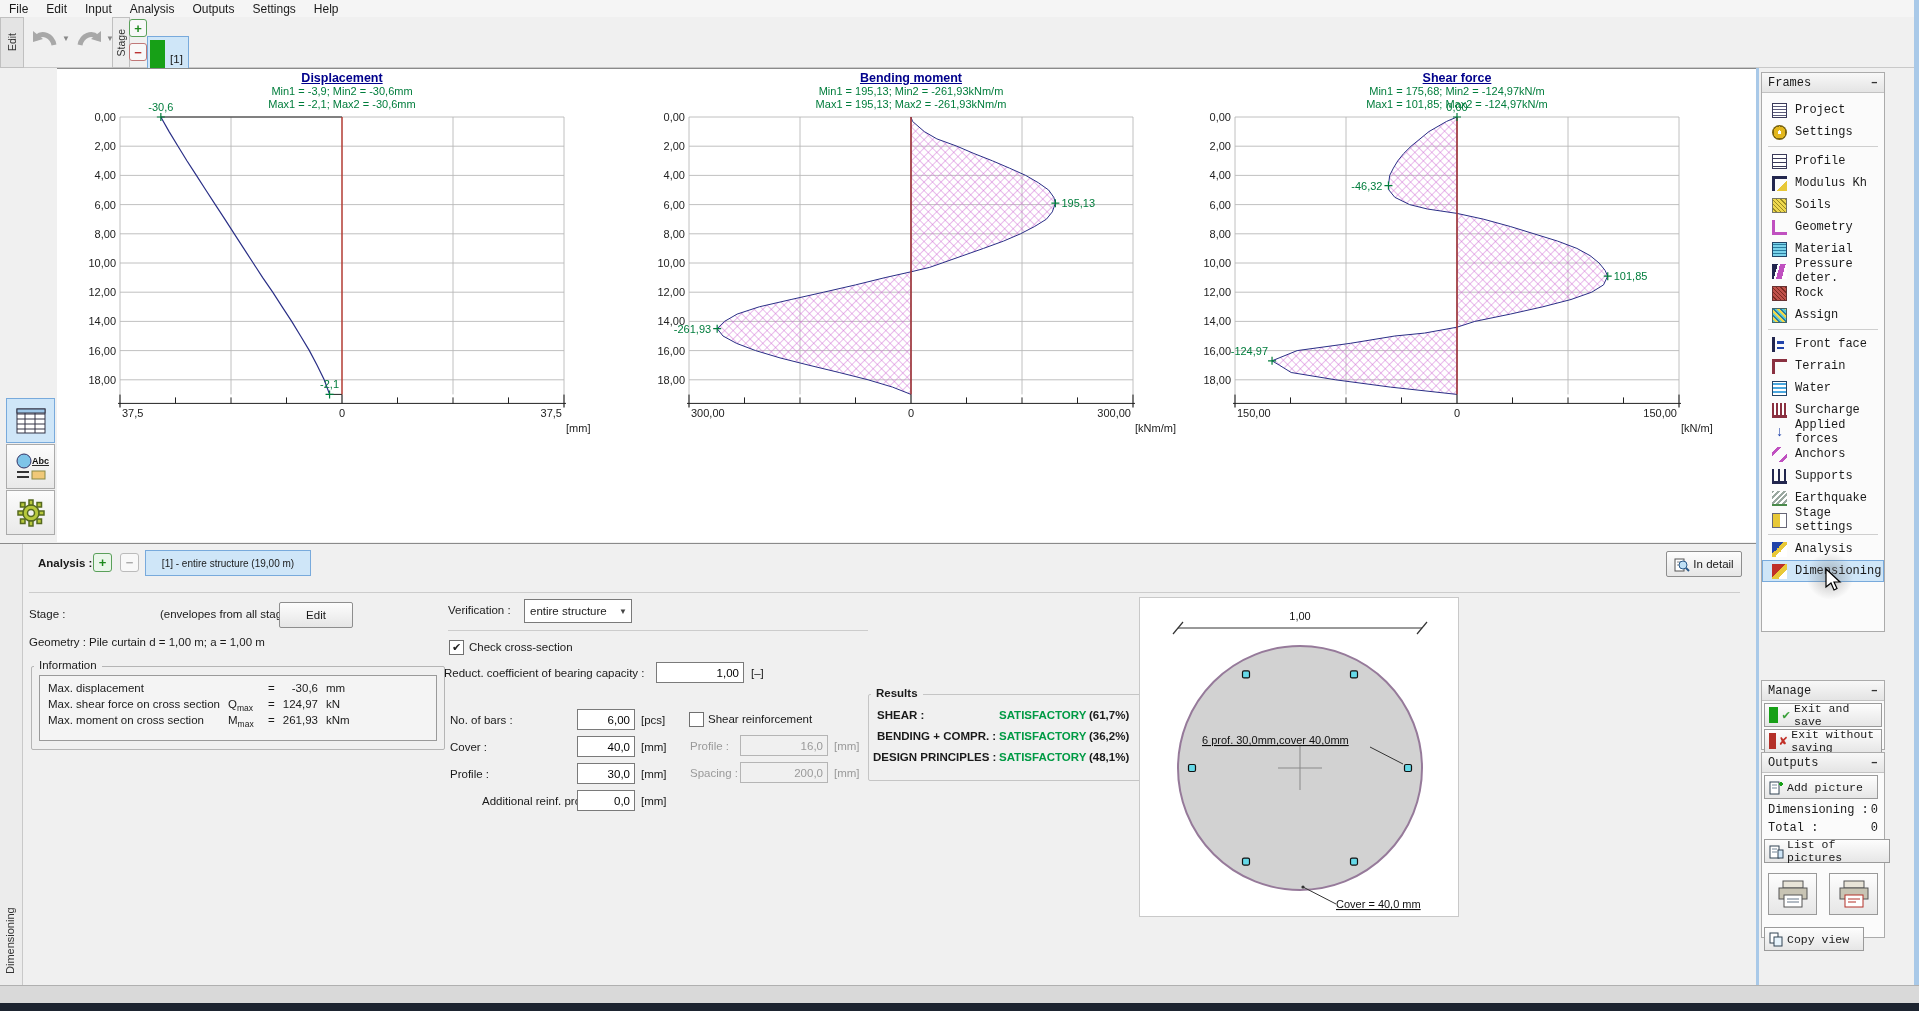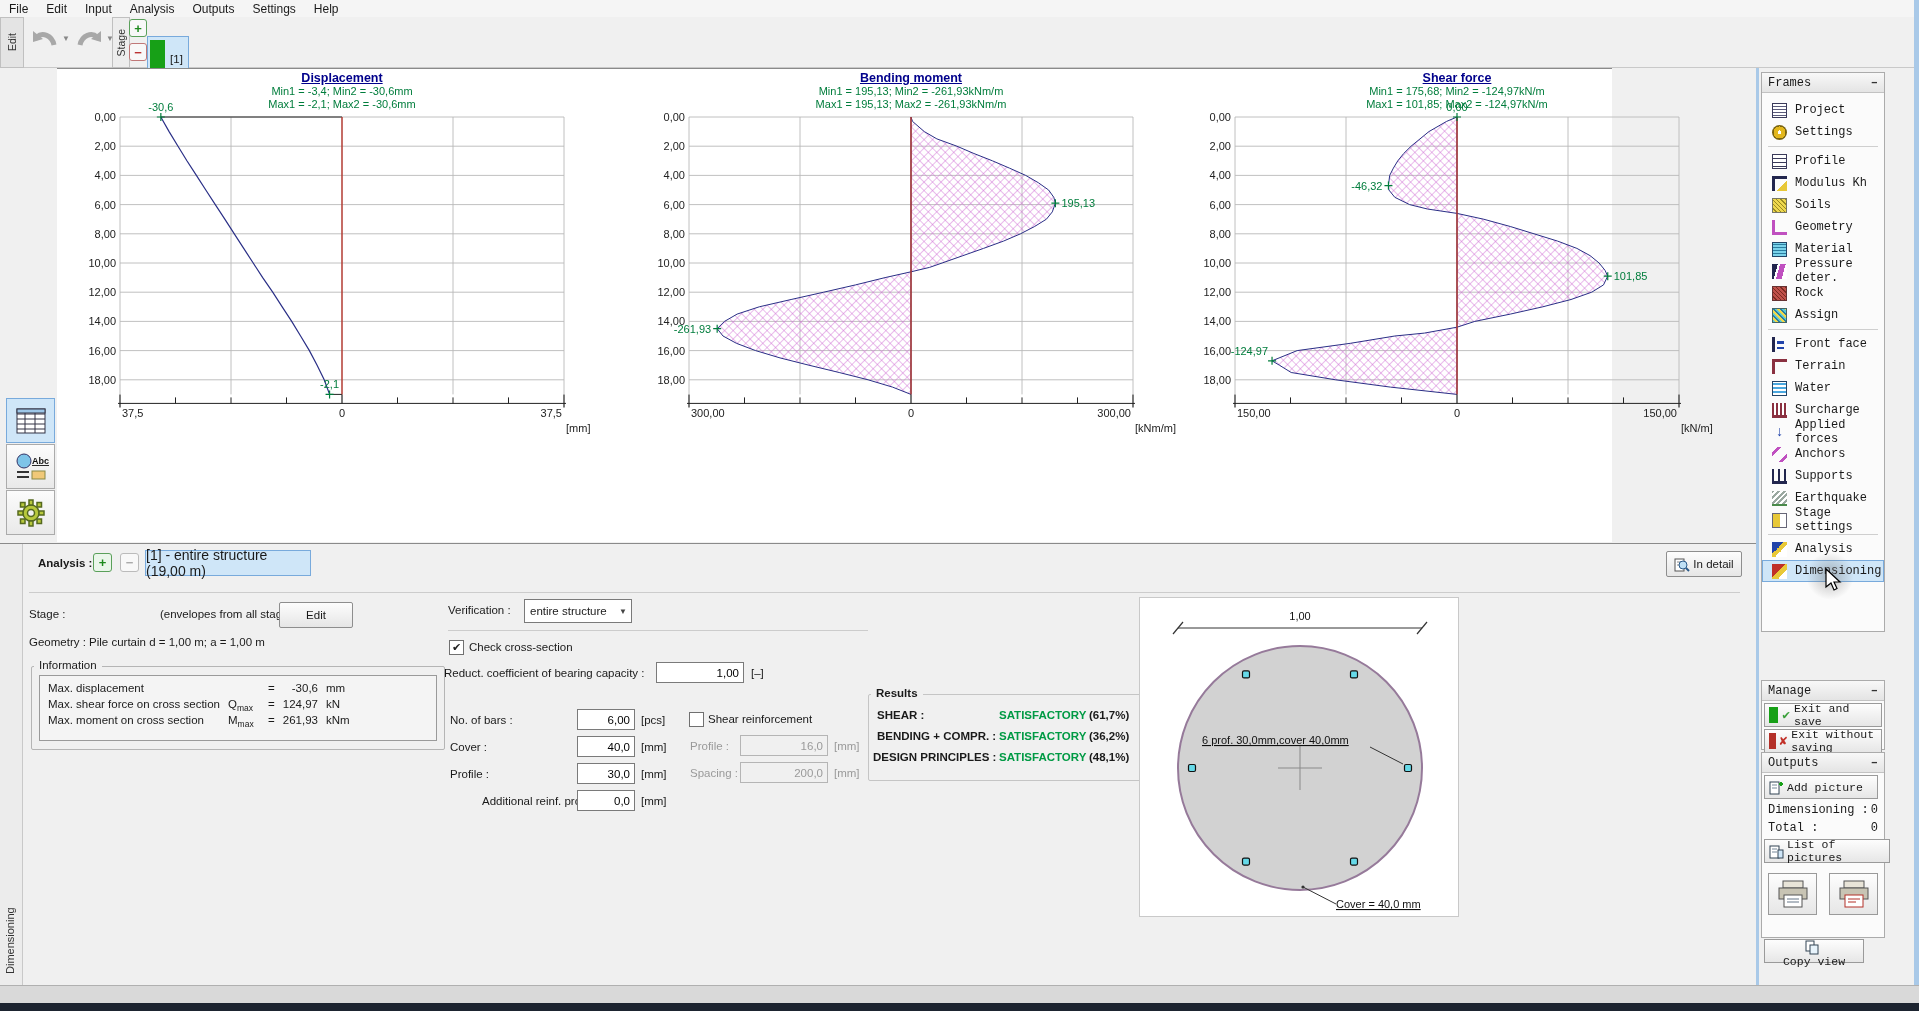--- a/index.html
+++ b/index.html
@@ -17,21 +17,21 @@
         display:flex;align-items:center;justify-content:center;font-weight:bold;font-size:13px;line-height:1;}
   .tbtn.plus{color:#1d8a1d;border-color:#5aa05a;}
   .tbtn.minus{color:#b33;border-color:#c07878;}
   .stage-tab{position:absolute;left:147px;top:19px;width:40px;height:43px;background:#cfe6f8;border:1px solid #78aadc;display:flex;align-items:center;}
   .stage-tab .block{width:15px;height:37px;margin-left:2px;background:#17a017;}
   .stage-tab .lbl{flex:1;text-align:center;font-size:11.5px;}
   
   .sq-btn{position:absolute;left:6px;width:47px;height:43px;background:linear-gradient(#fcfcfc,#e9e9e9);border:1px solid #ababab;display:flex;align-items:center;justify-content:center;}
   .sq-btn.sel{background:#cfe6f8;border-color:#78aadc;}
   
-  #chartarea{position:absolute;left:57px;top:68px;width:1555px;height:473px;background:#fff;border-top:1px solid #8a8a8a;}
+  #chartarea{position:absolute;left:57px;top:68px;width:1699px;height:473px;background:#fff;border-top:1px solid #8a8a8a;}
   .chart-head{position:absolute;width:500px;text-align:center;line-height:1.15;}
   .chart-title{color:#00008b;font-weight:bold;font-size:12.5px;text-decoration:underline;}
   .chart-mm{color:#007d3c;font-size:11px;}
   svg{overflow:visible;}
   
   #bottompanel{position:absolute;left:0;top:543px;width:1756px;height:442px;background:#f0f0f0;border-top:1px solid #8a8a8a;}
   .gb{position:absolute;border:1px solid #b5b5b5;border-radius:2px;}
   .gb-legend{position:absolute;top:-8px;left:2px;background:#f0f0f0;padding:0 5px;font-size:11.5px;}
   .sunken{position:absolute;border:1px solid #9a9a9a;background:#f4f4f4;}
   .btn{position:absolute;background:linear-gradient(#fdfdfd,#e6e6e6);border:1px solid #8e8e8e;border-radius:2px;
@@ -164,21 +164,21 @@
             <rect x="21" y="21" width="4.5" height="4.5"></rect>
         </g>
         <circle cx="15" cy="15" r="3.5" fill="#f0f0f0"></circle>
       </g>
     </svg>
   </div>
 
   <div id="chartarea">
       <div class="chart-head" style="left: 35px; top: 2px;">
         <div class="chart-title">Displacement</div>
-  <div class="chart-mm">Min1 = -3,4; Min2 = -30,6mm</div>
+  <div class="chart-mm">Min1 = -3,9; Min2 = -30,6mm</div>
   <div class="chart-mm">Max1 = -2,1; Max2 = -30,6mm</div>
       </div>
       <svg width="500" height="345" style="position:absolute;left:35px;top:36px;">
         <line x1="28" y1="12" x2="28" y2="289.4" stroke="#b9b9b9" stroke-width="0.9"></line>
         <line x1="139" y1="12" x2="139" y2="289.4" stroke="#b9b9b9" stroke-width="0.9"></line>
         <line x1="361" y1="12" x2="361" y2="289.4" stroke="#b9b9b9" stroke-width="0.9"></line>
         <line x1="472" y1="12" x2="472" y2="289.4" stroke="#b9b9b9" stroke-width="0.9"></line>
         <line x1="28" y1="12" x2="472" y2="12" stroke="#b9b9b9" stroke-width="0.9"></line>
         <text x="24" y="16" text-anchor="end" font-size="11" fill="#222" font-family="Liberation Sans,sans-serif">0,00</text>
         <line x1="28" y1="41.2" x2="472" y2="41.2" stroke="#b9b9b9" stroke-width="0.9"></line>
@@ -341,21 +341,21 @@
     </div>
 
   <div id="bottompanel">
     <div class="abs" style="left:0;top:0;width:22px;height:442px;background:#ececec;border-right:1px solid #c9c9c9;">
       <span class="vtext abs" style="left:4px;top:290px;height:140px;font-size:11px;color:#333;">Dimensioning</span>
     </div>
 
     <span class="lbl12 bold" style="left:38px;top:13px;">Analysis :</span>
     <div class="tbtn plus" style="left:93px;top:9px;width:17px;height:17px;background:#eaf6ea;">+</div>
     <div class="tbtn" style="left:120px;top:9px;width:17px;height:17px;color:#aaa;border-color:#bbb;">−</div>
-    <div class="abs" style="left:145px;top:6px;width:164px;height:24px;background:#cfe6f8;border:1px solid #78aadc;display:flex;align-items:center;justify-content:center;font-size:14px;">
+    <div class="abs" style="left:145px;top:6px;width:164px;height:24px;background:#cfe6f8;border:1px solid #78aadc;display:flex;align-items:center;justify-content:center;font-size:10px;">
       <span>[1] - entire structure (19,00 m)</span>
     </div>
     <div class="btn" style="left:1666px;top:7px;width:74px;height:24px;">
       <svg width="15" height="15" style="margin-right:4px;">
         <rect x="1" y="2" width="9" height="12" fill="#fff" stroke="#555"></rect>
         <line x1="3" y1="5" x2="8" y2="5" stroke="#888"></line>
           <line x1="3" y1="8" x2="8" y2="8" stroke="#888"></line>
         <circle cx="9" cy="8" r="4" fill="#bfe0f5" stroke="#2a5a8a"></circle>
         <line x1="12" y1="11" x2="15" y2="14" stroke="#2a5a8a" stroke-width="2"></line>
       </svg>
@@ -621,21 +621,21 @@
       <div class="side-btn" style="width:58px;height:40px;justify-content:center;margin:0;">
         <svg width="32" height="30">
           <rect x="6" y="2" width="20" height="7" fill="#e8e4d8" stroke="#555"></rect>
           <rect x="2" y="9" width="28" height="11" fill="#c8c4b4" stroke="#555"></rect>
           <rect x="7" y="16" width="18" height="12" fill="#fff" stroke="#b33028"></rect>
           <line x1="10" y1="20" x2="22" y2="20" stroke="#b33028"></line>
             <line x1="10" y1="23" x2="18" y2="23" stroke="#b33028"></line>
         </svg>
       </div>
     </div>
-    <div class="side-btn" style="width:90px;margin-top:24px;flex-direction:column;">
+    <div class="side-btn" style="width:90px;margin-top:12px;">
       <svg width="14" height="15" style="margin-right:4px;">
         <rect x="1" y="1" width="8" height="10" fill="#fff" stroke="#345"></rect>
         <rect x="5" y="5" width="8" height="9" fill="#e8f4fc" stroke="#345"></rect>
       </svg>
       <span>Copy view</span>
     </div>
   </div>
 
   <div class="winborder" style="left:1756px;top:68px;width:3px;height:917px;"></div>
   <div class="winborder" style="left:1914px;top:0;width:5px;height:1011px;"></div>

